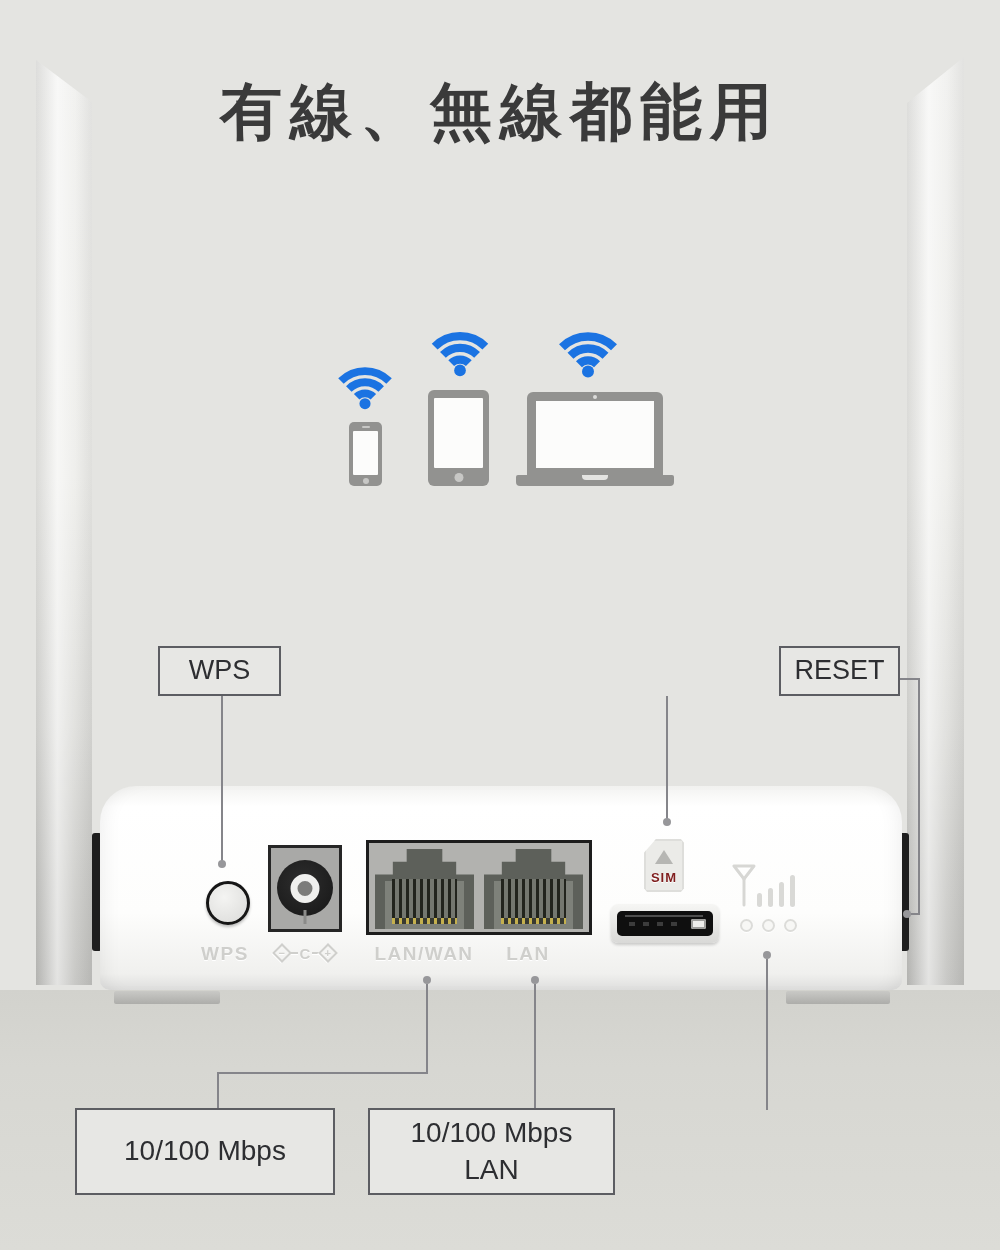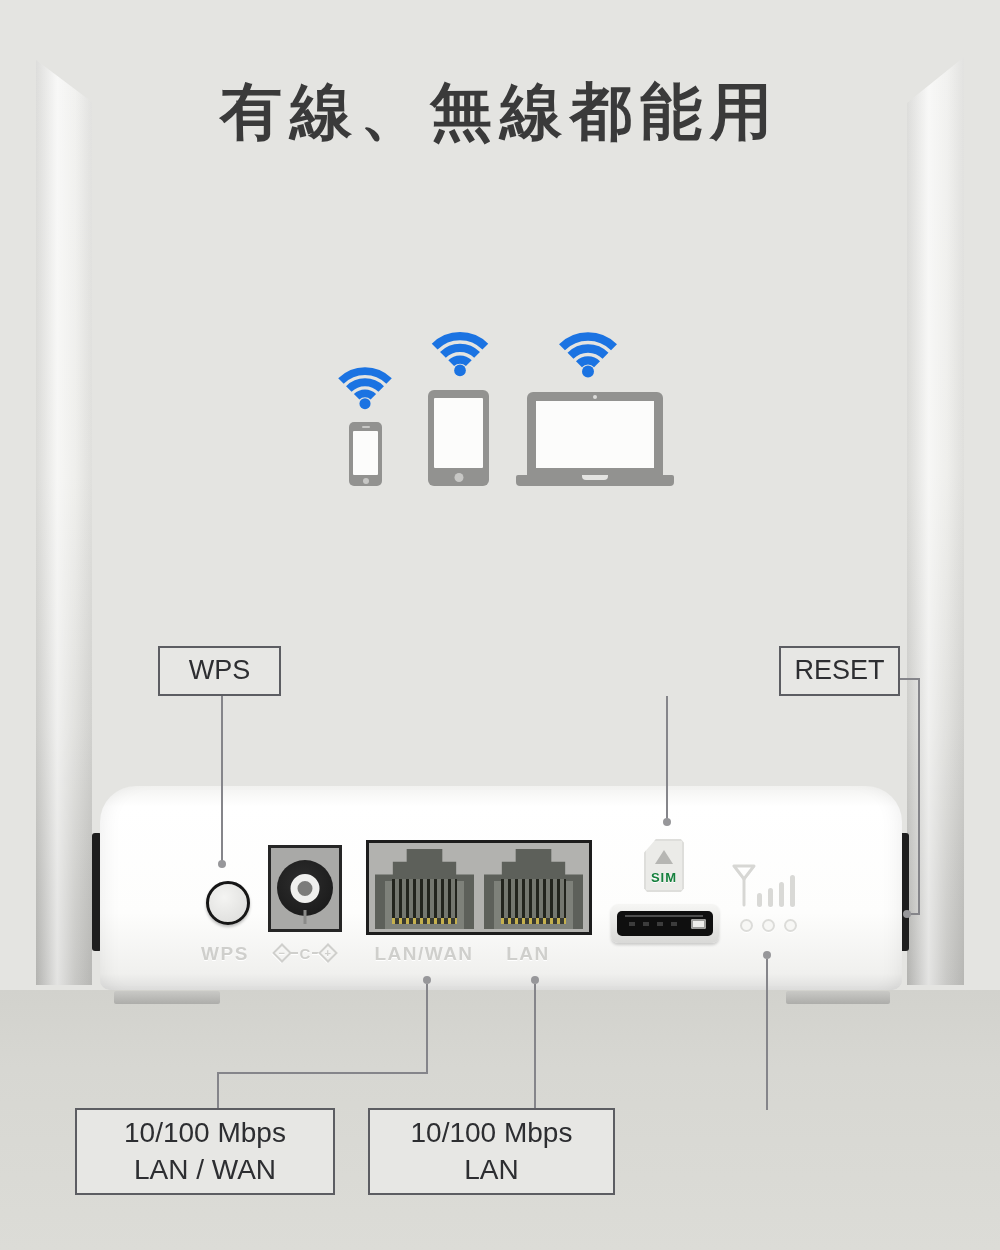--- a/index.html
+++ b/index.html
@@ -93,21 +93,21 @@
   .rj45-pins::after{content:""; position:absolute; left:0; right:0; bottom:0; height:6px;
     background:repeating-linear-gradient(90deg,#c4b04e 0 3px,#383a32 3px 7px);}
   .sim-icon{position:absolute; left:644px; top:839px; width:40px; height:53px; z-index:4;
     background:#ebebe8;
     clip-path:polygon(30% 0,92% 0,100% 7%,100% 93%,92% 100%,8% 100%,0 93%,0 26%);
     box-shadow:inset 0 0 0 2px #dededb;}
   .sim-icon .tri{position:absolute; left:50%; top:11px; transform:translateX(-50%);
     width:0; height:0; border-left:9px solid transparent; border-right:9px solid transparent;
     border-bottom:14px solid #b6b6b3;}
   .sim-icon .txt{position:absolute; left:0; right:0; top:31px; text-align:center;
-    font-size:13px; font-weight:700; letter-spacing:1px; color:#15803d; text-shadow:0 1px 0 #fff;}
+    font-size:13px; font-weight:700; letter-spacing:1px; color:#7f1d1d; text-shadow:0 1px 0 #fff;}
   .sim-slot{position:absolute; left:611px; top:904px; width:108px; height:39px; z-index:4;
     border-radius:7px; background:linear-gradient(180deg,#f6f6f4,#d9d9d7);
     box-shadow:0 2px 3px rgba(0,0,0,0.18);}
   .sim-slot .opening{position:absolute; left:6px; top:7px; width:96px; height:25px; border-radius:5px;
     background:#0f0f0f;}
   .sim-slot .opening .hl{position:absolute; left:8px; top:4px; width:78px; height:2px; background:#4e4e4e;}
   .sim-slot .opening .dashes{position:absolute; left:12px; top:11px; width:56px; height:4px;
     background:repeating-linear-gradient(90deg,#3c3c3c 0 6px,transparent 6px 14px);}
   .sim-slot .opening .eject{position:absolute; right:7px; top:8px; width:15px; height:10px;
     background:#ededeb; border-radius:2px; box-shadow:inset 0 0 0 2px #9d9d9b;}
@@ -260,21 +260,20 @@
 
   <div class="cbox cbox-wps">
     <span>WPS</span>
   </div>
   <div class="cbox cbox-reset">
     <span>RESET</span>
   </div>
   <div class="cbox cbox-lanwan">
     <span>
       <span style="display:block;">10/100 Mbps</span>
-      <span style="display:block;">LAN / WAN</span>
     </span>
   </div>
   <div class="cbox cbox-lan">
     <span>
       <span style="display:block;">10/100 Mbps</span>
       <span style="display:block;">LAN</span>
     </span>
   </div>
 
 </div>

